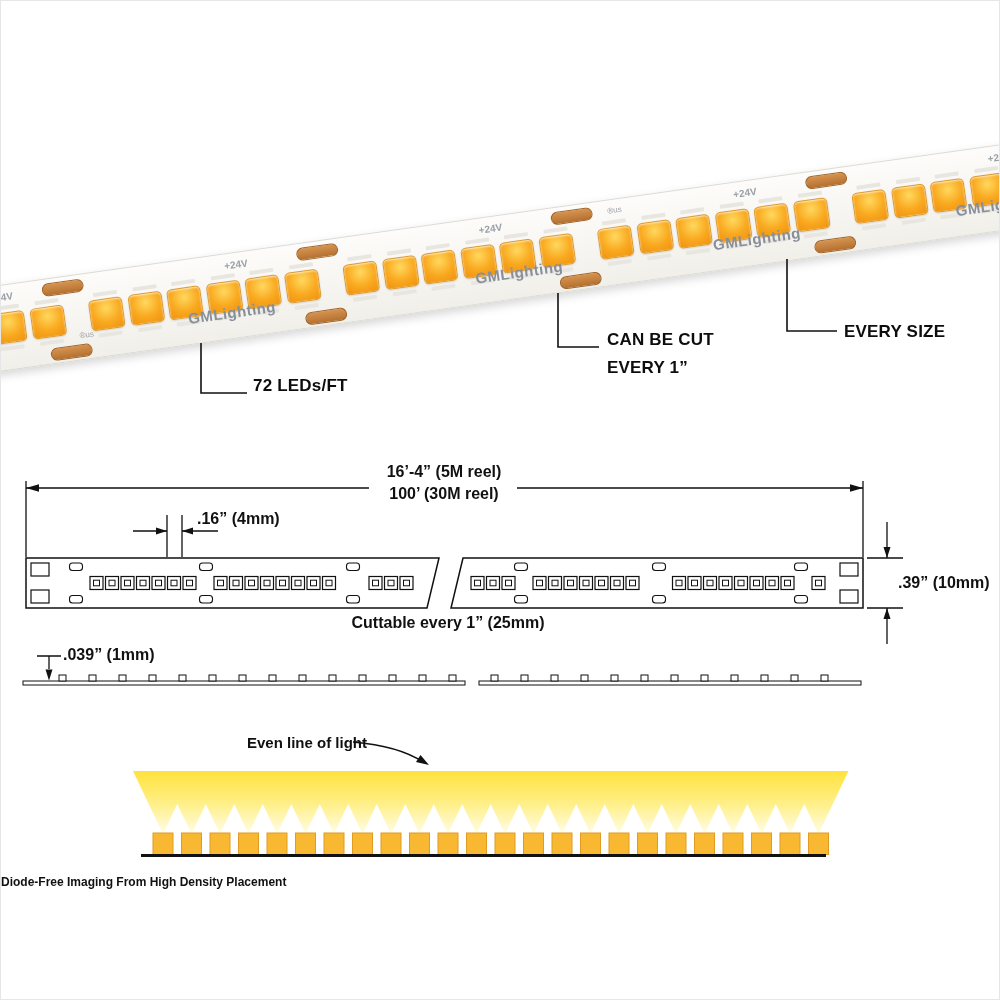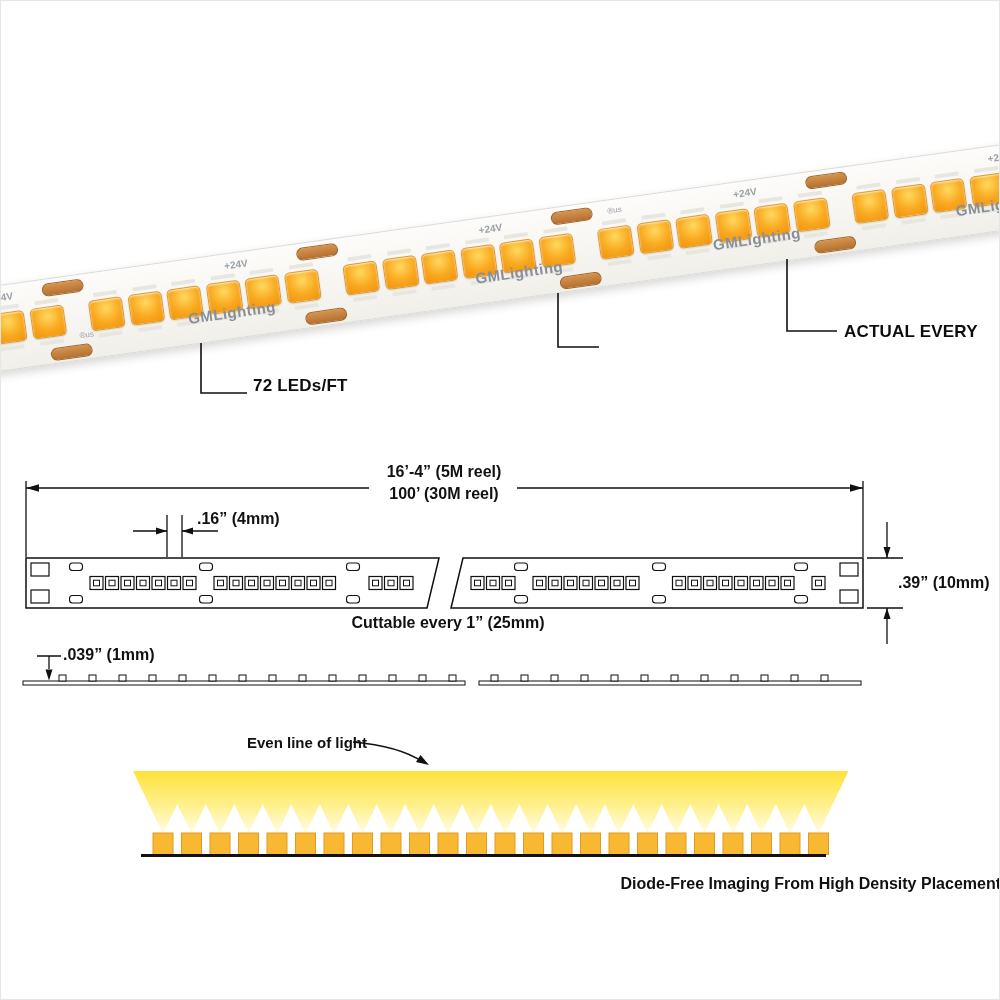--- a/index.html
+++ b/index.html
@@ -29,21 +29,21 @@
   #callout-cut div{line-height:28px}
 
   
   svg{position:absolute;left:0;overflow:visible}
   #callout-lines{top:0;width:1000px;height:440px}
   #techview{top:450px;width:1000px;height:290px}
   #beamview{top:730px;width:1000px;height:175px}
   text.dim{font-family:"Liberation Sans",sans-serif;font-weight:700;font-size:16px;fill:#111}
 
   #even-label{position:absolute;left:246px;top:733px;font-size:15px;font-weight:700;color:#111;white-space:nowrap}
-  #caption{position:absolute;left:0;top:874px;width:1000px;text-align:right;font-size:16px;font-weight:700;color:#111}
+  #caption{position:absolute;left:0;top:874px;width:1000px;text-align:left;font-size:12px;font-weight:700;color:#111}
 </style>
 </head>
 <body>
 
 <div id="page">
 
   <div id="strip">
       <div class="pled" style="left: 14px;"></div>
       <div class="pled" style="left: 53.5px;"></div>
       <div class="pled" style="left: 113px;"></div>
@@ -91,21 +91,25 @@
 
   <svg id="callout-lines" viewBox="0 0 1000 440">
     <g stroke="#111" stroke-width="1.6" fill="none">
       <path d="M200,342 V392 H246"></path>
       <path d="M557,292 V346 H598"></path>
       <path d="M786,258 V330 H836"></path>
     </g>
   </svg>
 
   <div class="callout" style="left:252px;top:375px">72 LEDs/FT</div>
-  <div class="callout" style="left:843px;top:321px">ACTUAL EVERY</div>
+  <div class="callout" id="callout-cut" style="left:606px;top:325px">
+    <div>CAN BE CUT</div>
+    <div>EVERY 1”</div>
+  </div>
+  <div class="callout" style="left:843px;top:321px">EVERY SIZE</div>
 
   <svg id="techview" viewBox="0 0 1000 290">
 
     <g stroke="#111" stroke-width="1.3" fill="none">
       <path d="M25,30 V106 M862,30 V106"></path>
       <path d="M25,37 H368 M516,37 H862"></path>
       <path d="M166,64 V106 M181,64 V106"></path>
       <path d="M132,80 H166 M181,80 H217"></path>
       <path d="M866,107 H902 M866,157 H902"></path>
       <path d="M886,71 V107 M886,193 V157"></path>

